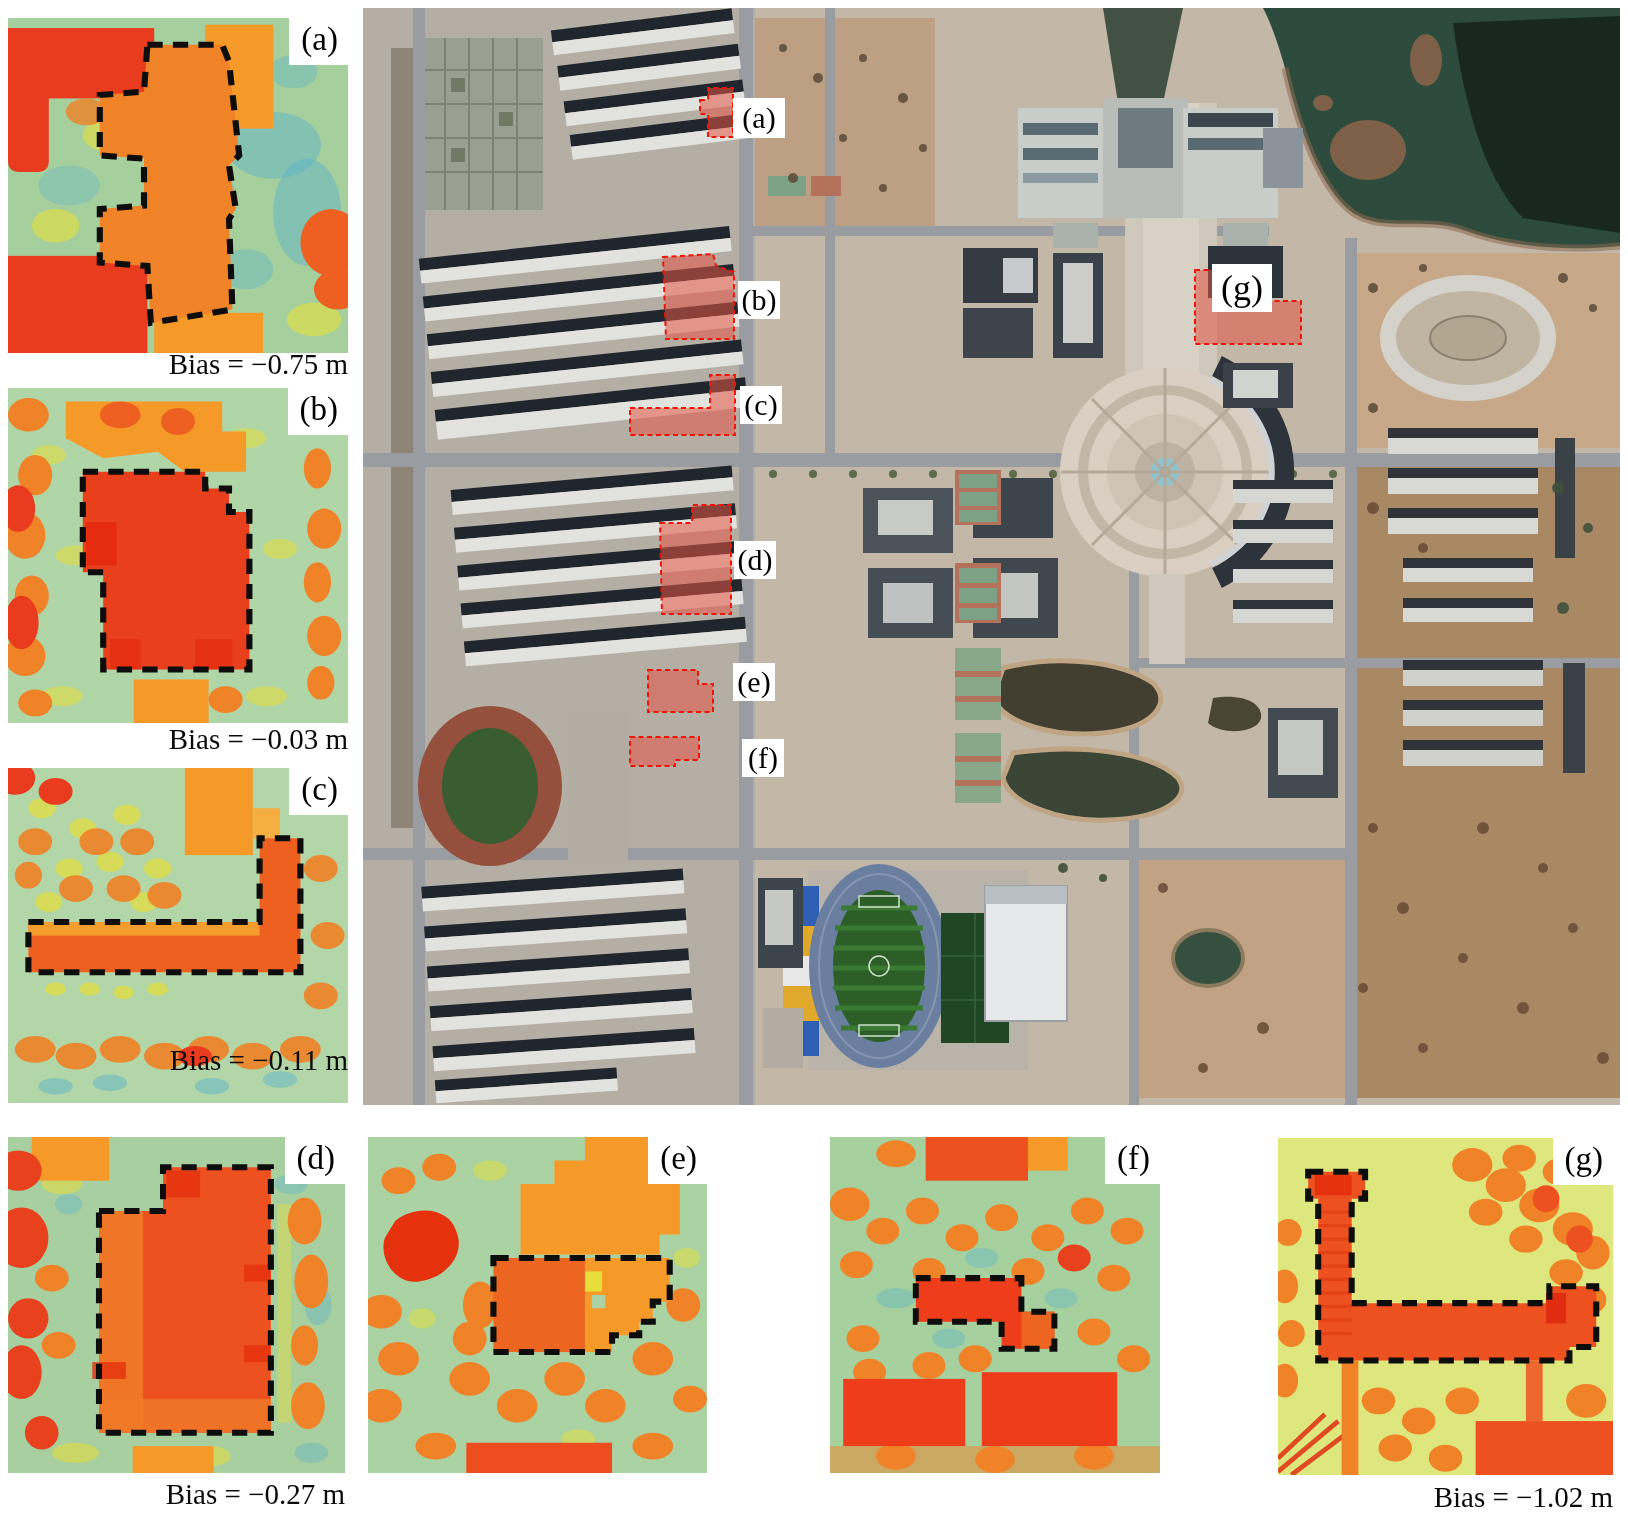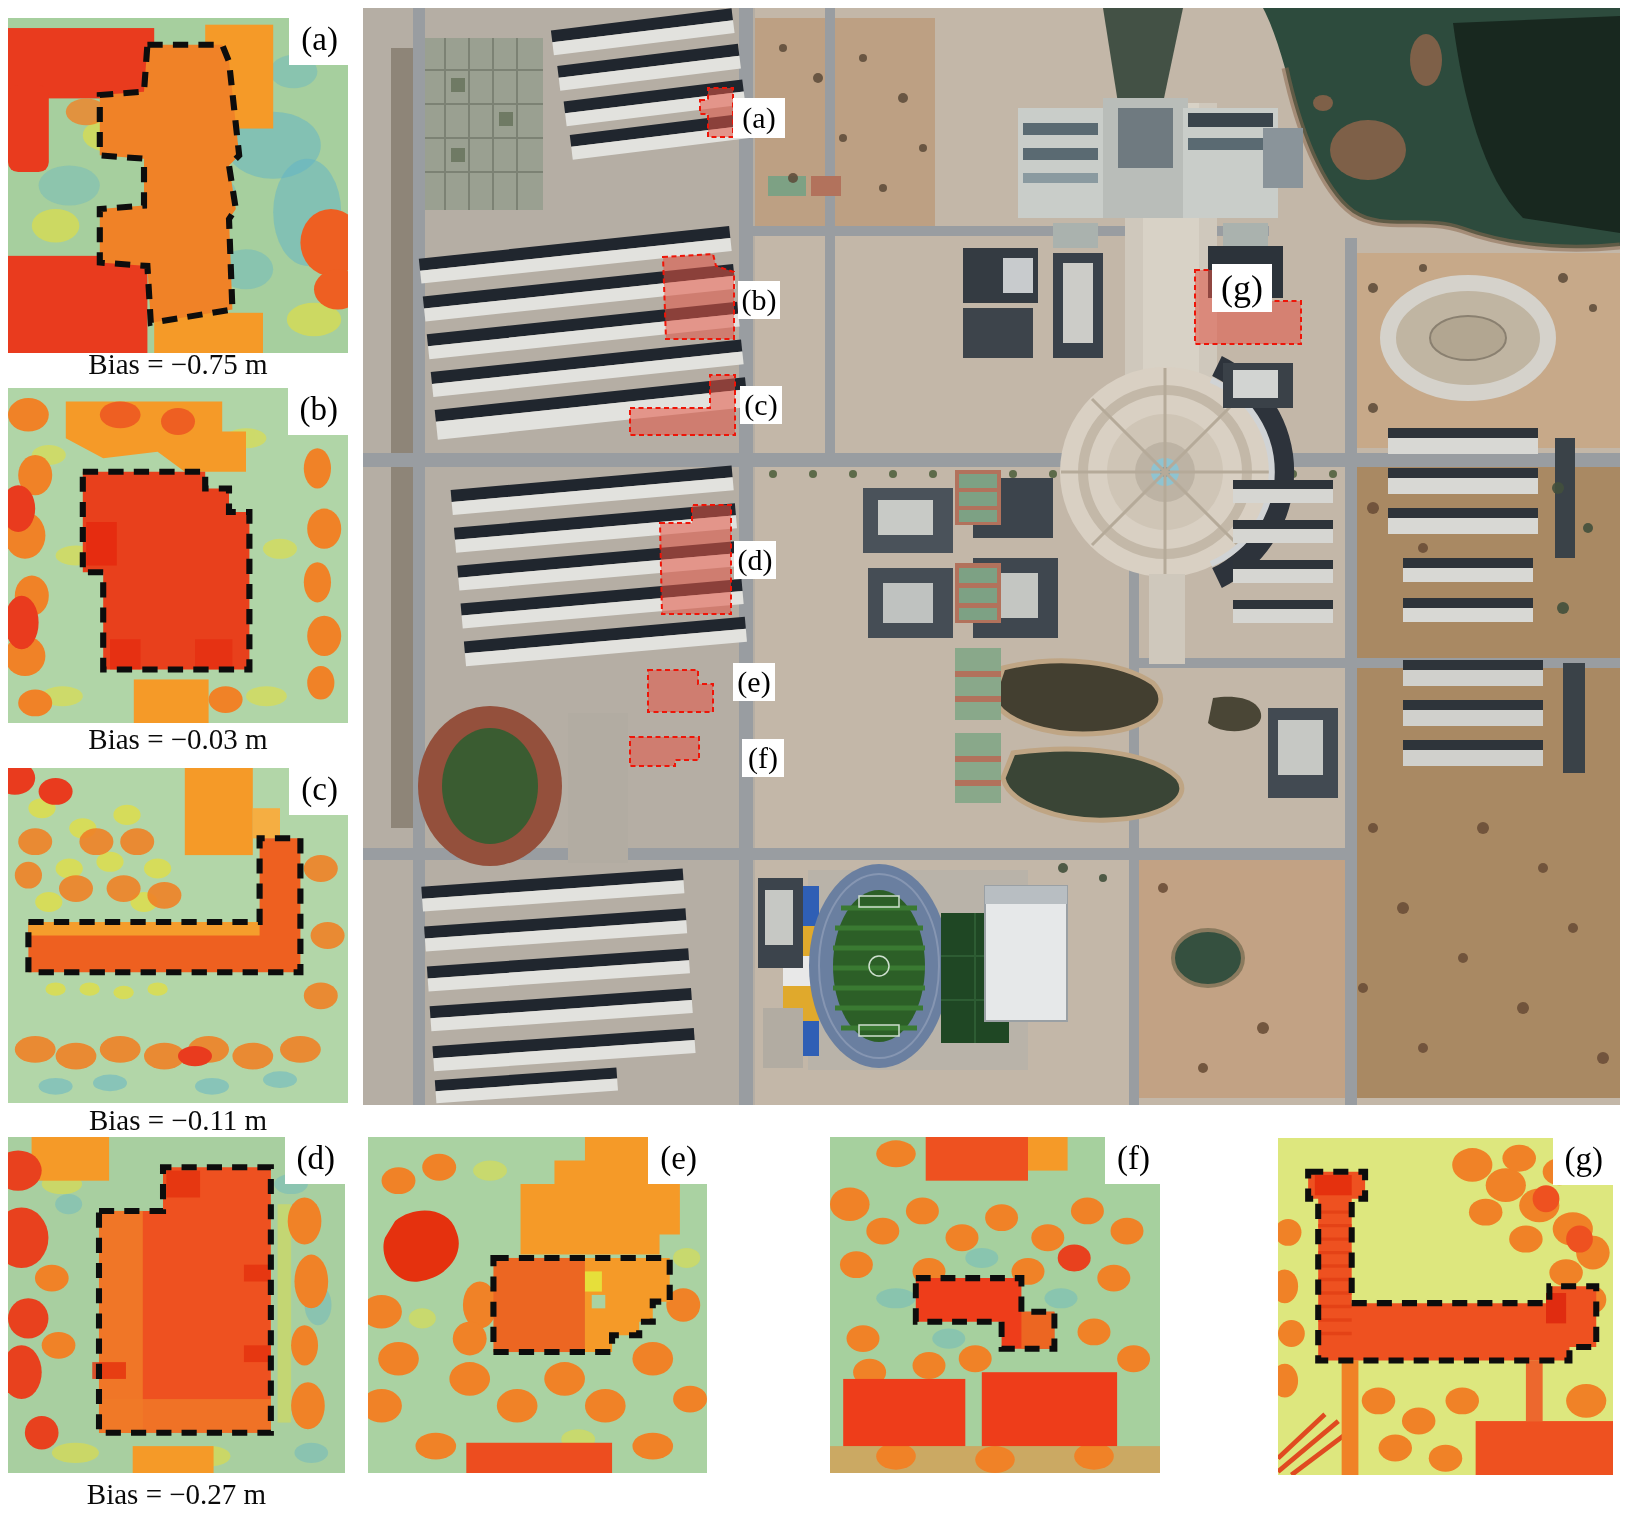--- a/index.html
+++ b/index.html
@@ -2,21 +2,21 @@
 <html><head>
 <meta charset="utf-8">
 <style>
   html,body{margin:0;padding:0;background:#ffffff;}
   .fig{position:relative;width:1628px;height:1521px;background:#ffffff;overflow:hidden;
        font-family:"Liberation Serif","DejaVu Serif",serif;}
   .panel{position:absolute;margin:0;padding:0;background:#b2d6a8;}
   .panel svg{position:absolute;left:0;top:0;width:100%;height:100%;display:block;}
   .plabel{position:absolute;top:0;right:0;background:#ffffff;color:#000;
           font-size:33px;line-height:1;padding:5px 10px 9px 12px;}
-  .caption{position:absolute;text-align:center;font-size:29px;color:#0a0a0a;white-space:nowrap;}
+  .caption{position:absolute;text-align:right;font-size:29px;color:#0a0a0a;white-space:nowrap;}
   .sat{position:absolute;left:363px;top:8px;width:1257px;height:1097px;}
   .sat > svg{position:absolute;left:0;top:0;width:100%;height:100%;display:block;}
   .marker{position:absolute;background:#ffffff;color:#000;display:flex;align-items:center;
           justify-content:center;font-size:30px;line-height:1;}
 </style>
 </head>
 <body>
 
 <div class="fig">
 
@@ -140,21 +140,21 @@
           <ellipse cx="14" cy="95" rx="5" ry="2.5"></ellipse>
       </g>
       <rect x="52" y="0" width="20" height="26" fill="#f59a28"></rect>
       <rect x="72" y="12" width="8" height="9" fill="#f5ae42"></rect>
       <path d="M6,46 L74,46 L74,21 L86,21 L86,61 L6,61 Z" fill="#ee6020"></path>
       <path d="M6,46 L74,46 L74,50 L6,50 Z" fill="#f59d2c"></path>
       <path d="M6,46 L74,46 L74,21 L86,21 L86,61 L6,61 Z" fill="none" stroke="#0d0d0d" stroke-width="1.8" stroke-dasharray="4.5 3"></path>
     </svg>
     <div class="plabel">(c)</div>
   </figure>
-  <div class="caption" style="left:8px;top:1104px;width:340px">Bias = −0.11 m</div>
+  <div class="caption" style="left:8px;top:1044px;width:340px">Bias = −0.11 m</div>
 
   <div class="sat">
     <svg viewBox="0 0 1257 1097" preserveAspectRatio="none">
       <rect width="1257" height="1097" fill="#c3b7a8"></rect>
       <rect x="0" y="0" width="392" height="1097" fill="#b5aea4"></rect>
 
       <rect x="392" y="10" width="180" height="215" fill="#bda083"></rect>
       <rect x="985" y="245" width="272" height="195" fill="#c7a989"></rect>
       <rect x="985" y="455" width="272" height="635" fill="#a98963"></rect>
       <rect x="772" y="850" width="215" height="240" fill="#c2a284"></rect>
@@ -685,14 +685,15 @@
         <line x1="12" y1="46" x2="22" y2="46"></line>
           <line x1="12" y1="50" x2="22" y2="50"></line>
         <line x1="12" y1="54" x2="22" y2="54"></line>
           <line x1="12" y1="58" x2="22" y2="58"></line>
       </g>
       <rect x="80" y="46" width="6" height="9" fill="#e02c10"></rect>
       <path d="M9,10 L26,10 L26,18 L22,18 L22,49 L81,49 L81,44 L95,44 L95,62 L87,62 L87,66 L12,66 L12,18 L9,18 Z" fill="none" stroke="#0d0d0d" stroke-width="1.8" stroke-dasharray="4.5 3"></path>
     </svg>
     <div class="plabel">(g)</div>
   </figure>
+  <div class="caption" style="left:1278px;top:1481px;width:335px">Bias = −1.02 m</div>
 
 </div>
 
 </body></html>

